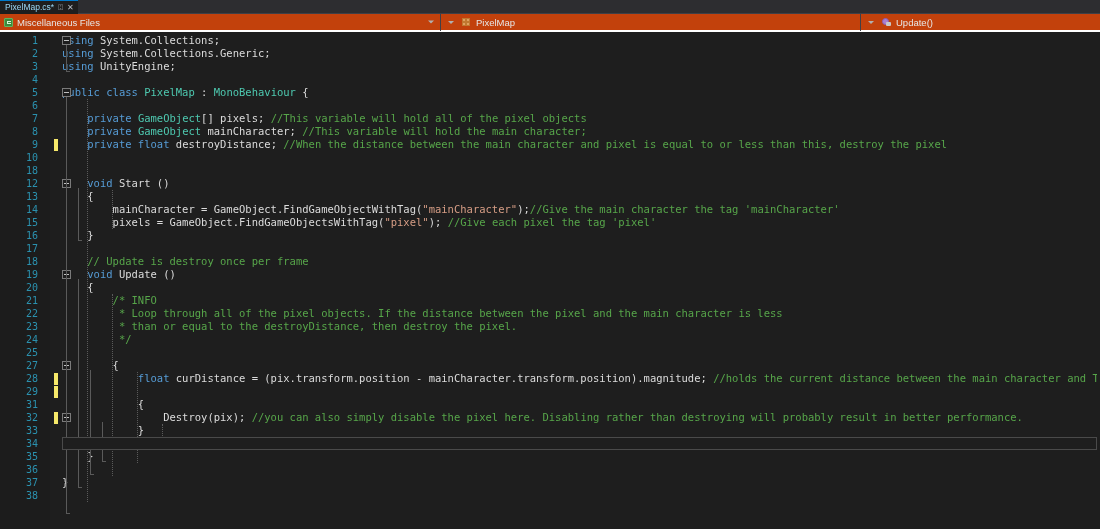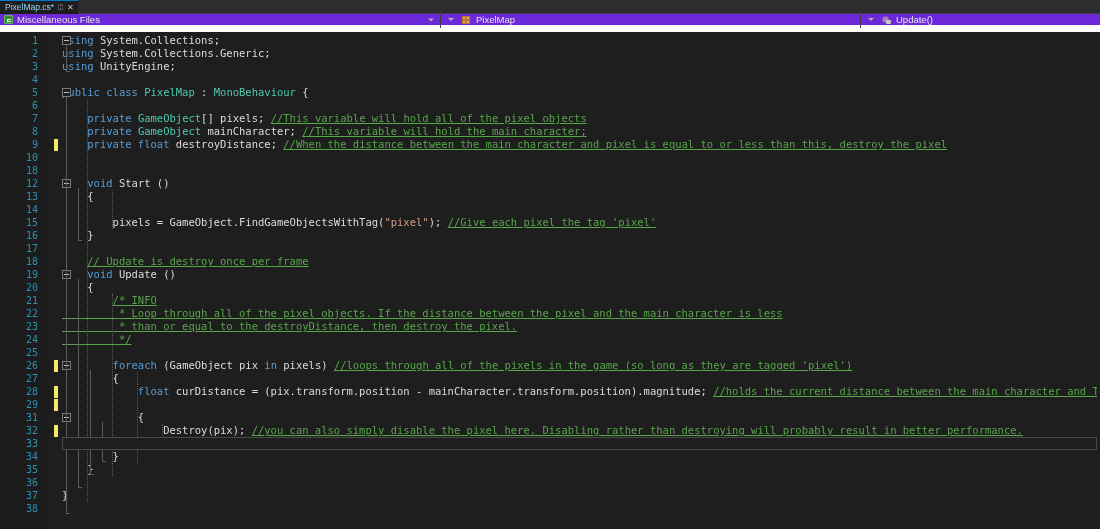--- a/index.html
+++ b/index.html
@@ -43,24 +43,24 @@
     font-size: 8px;
     color: #b8c0c8;
     line-height: 13px;
     cursor: default;
   }
   .tabstrip-rest { flex: 1; background: #2d2d30; }
 
   
   .navbar {
     height: 18px;
-    background: #6d28d9;
+    background: #c2410c;
     display: flex;
     align-items: center;
-    border-bottom: 7px solid #ffffff;
+    border-bottom: 2px solid #ffffff;
     box-sizing: border-box;
     font-family: "Liberation Sans", sans-serif;
     font-size: 9.5px;
     color: #e6e6e6;
   }
   .nav-seg {
     display: flex; align-items: center;
     height: 17px;
     position: relative;
     box-sizing: border-box;
@@ -226,21 +226,21 @@
     height: 13px;
     border: 1px solid #4a4a4a;
     box-sizing: border-box;
     background: #1e1e1e;
   }
 
   
   .kw   { color: #569cd6; }
   .typ  { color: #4ec9b0; }
   .str  { color: #d69d85; }
-  .cmt  { color: #57a64a; text-decoration: underline; }
+  .cmt  { color: #57a64a; }
   .pln  { color: #dcdcdc; }
 
   
   .vscroll {
     position: absolute; right: 0; top: 0;
     width: 3px; height: 100%;
     background: #1e1e1e;
   }
 </style>
 </head>
@@ -296,33 +296,32 @@
         <div class="line"><span class="ln">4</span><span class="txt"></span></div>
         <div class="line"><span class="ln">5</span><span class="txt"><span class="kw">public class </span><span class="typ">PixelMap</span><span class="pln"> : </span><span class="typ">MonoBehaviour</span><span class="pln"> {</span></span></div>
         <div class="line"><span class="ln">6</span><span class="txt"></span></div>
         <div class="line"><span class="ln">7</span><span class="txt"><span class="pln">    </span><span class="kw">private </span><span class="typ">GameObject</span><span class="pln">[] pixels; </span><span class="cmt">//This variable will hold all of the pixel objects</span></span></div>
         <div class="line"><span class="ln">8</span><span class="txt"><span class="pln">    </span><span class="kw">private </span><span class="typ">GameObject</span><span class="pln"> mainCharacter; </span><span class="cmt">//This variable will hold the main character;</span></span></div>
         <div class="line"><span class="ln">9</span><span class="chg"></span><span class="txt"><span class="pln">    </span><span class="kw">private float</span><span class="pln"> destroyDistance; </span><span class="cmt">//When the distance between the main character and pixel is equal to or less than this, destroy the pixel</span></span></div>
         <div class="line"><span class="ln">10</span><span class="txt"></span></div>
         <div class="line"><span class="ln">18</span></div>
         <div class="line"><span class="ln">12</span><span class="txt"><span class="pln">    </span><span class="kw">void</span><span class="pln"> Start ()</span></span></div>
         <div class="line"><span class="ln">13</span><span class="txt"><span class="pln">    {</span></span></div>
-        <div class="line"><span class="ln">14</span></div>
+        <div class="line"><span class="ln">14</span><span class="txt"><span class="pln">        mainCharacter = GameObject.FindGameObjectWithTag(</span><span class="str">"mainCharacter"</span><span class="pln">);</span><span class="cmt">//Give the main character the tag 'mainCharacter'</span></span></div>
         <div class="line"><span class="ln">15</span><span class="txt"><span class="pln">        pixels = GameObject.FindGameObjectsWithTag(</span><span class="str">"pixel"</span><span class="pln">); </span><span class="cmt">//Give each pixel the tag 'pixel'</span></span></div>
         <div class="line"><span class="ln">16</span><span class="txt"><span class="pln">    }</span></span></div>
         <div class="line"><span class="ln">17</span><span class="txt"></span></div>
         <div class="line"><span class="ln">18</span><span class="txt"><span class="pln">    </span><span class="cmt">// Update is destroy once per frame</span></span></div>
         <div class="line"><span class="ln">19</span><span class="txt"><span class="pln">    </span><span class="kw">void</span><span class="pln"> Update ()</span></span></div>
         <div class="line"><span class="ln">20</span><span class="txt"><span class="pln">    {</span></span></div>
         <div class="line"><span class="ln">21</span><span class="txt"><span class="pln">        </span><span class="cmt">/* INFO</span></span></div>
         <div class="line"><span class="ln">22</span><span class="txt"><span class="cmt">         * Loop through all of the pixel objects. If the distance between the pixel and the main character is less</span></span></div>
         <div class="line"><span class="ln">23</span><span class="txt"><span class="cmt">         * than or equal to the destroyDistance, then destroy the pixel.</span></span></div>
         <div class="line"><span class="ln">24</span><span class="txt"><span class="cmt">         */</span></span></div>
         <div class="line"><span class="ln">25</span><span class="txt"></span></div>
-        <div class="line"><span class="ln">26</span><span class="chg"></span><span class="txt"><span class="pln">        </span><span class="kw">foreach</span><span class="pln"> (GameObject pix </span><span class="kw">in</span><span class="pln"> pixels) </span><span class="cmt">//loops through all of the pixels in the game (so long as they are tagged 'pixel')</span></span></div>
         <div class="line"><span class="ln">27</span><span class="txt"><span class="pln">        {</span></span></div>
         <div class="line"><span class="ln">28</span><span class="chg"></span><span class="txt"><span class="pln">            </span><span class="kw">float</span><span class="pln"> curDistance = (pix.transform.position - mainCharacter.transform.position).magnitude; </span><span class="cmt">//holds the current distance between the main character and THIS pixel</span></span></div>
         <div class="line"><span class="ln">29</span><span class="chg"></span><span class="txt"></span></div>
         <div class="line"><span class="ln">31</span><span class="txt"><span class="pln">            {</span></span></div>
         <div class="line"><span class="ln">32</span><span class="chg"></span><span class="txt"><span class="pln">                Destroy(pix); </span><span class="cmt">//you can also simply disable the pixel here. Disabling rather than destroying will probably result in better performance.</span></span></div>
         <div class="line"><span class="ln">33</span><span class="txt"><span class="pln">            }</span></span></div>
         <div class="line"><span class="ln">34</span><span class="txt"><span class="pln">        }</span></span></div>
         <div class="line"><span class="ln">35</span><span class="txt"><span class="pln">    }</span></span></div>
         <div class="line"><span class="ln">36</span><span class="txt"></span></div>
         <div class="line"><span class="ln">37</span><span class="txt"><span class="pln">}</span></span></div>

